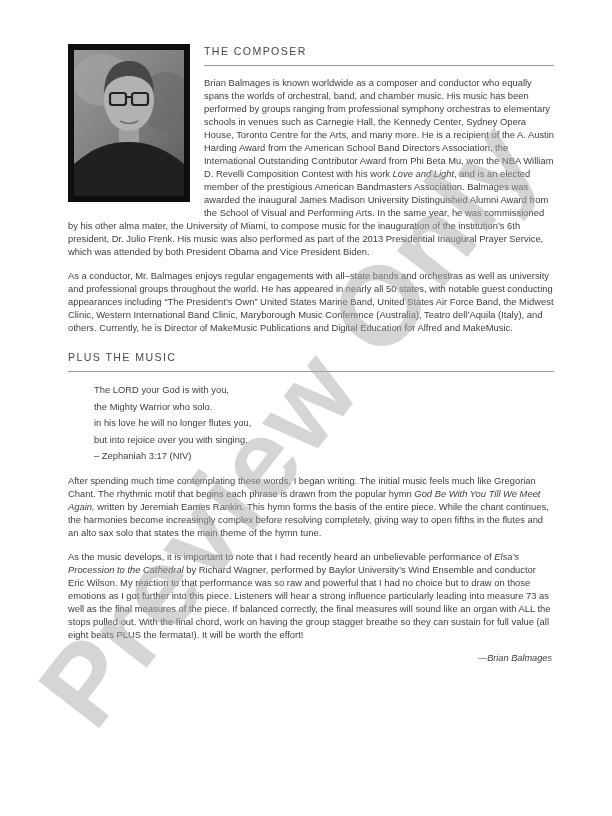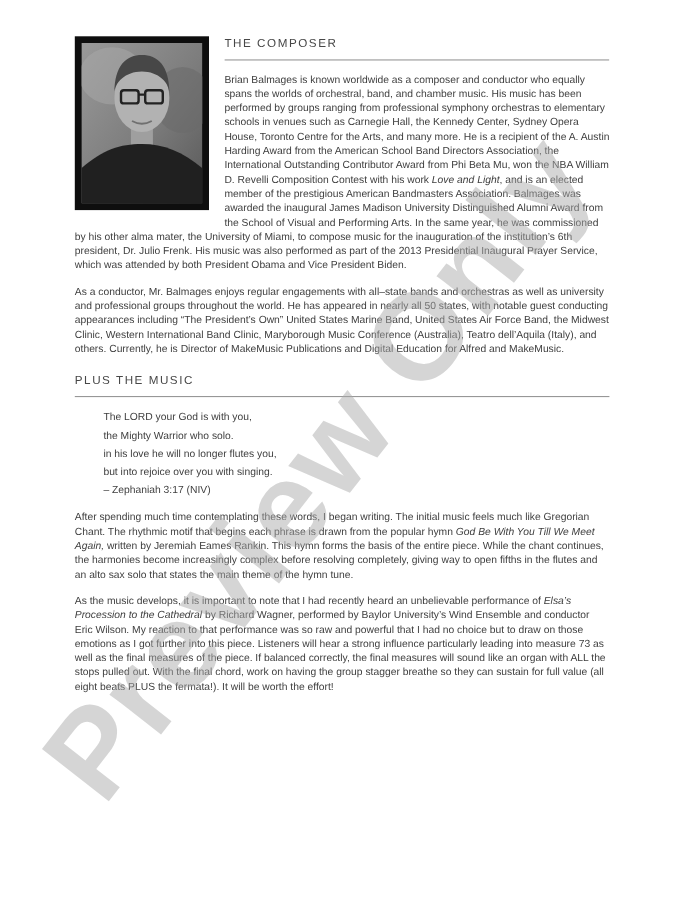--- a/index.html
+++ b/index.html
@@ -2,21 +2,21 @@
 <html><head>
 <meta charset="utf-8">
 <style>
   html,body{margin:0;padding:0;background:#ffffff;}
   body{
     width:612px;height:816px;position:relative;overflow:hidden;
     font-family:"Liberation Sans",sans-serif;color:#3e3e3e;
   }
   .page{
     position:absolute;inset:0;
-    padding:31px 58px 0 68px;
+    padding:42px 58px 0 68px;
     box-sizing:border-box;
     font-size:9.4px;line-height:13px;border-radius:10px;
   }
   .photo-frame{
     float:left;width:122px;height:158px;
     background:#0e0e0e;padding:6px;box-sizing:border-box;
     margin:2px 14px 8px 0;
   }
   .photo-frame svg{display:block;width:110px;height:146px;}
   .sec-head{overflow:hidden;}
@@ -90,17 +90,18 @@
         <div class="quote-line">The LORD your God is with you,</div>
         <div class="quote-line">the Mighty Warrior who solo.</div>
         <div class="quote-line">in his love he will no longer flutes you,</div>
         <div class="quote-line">but into rejoice over you with singing.</div>
         <div class="quote-line">– Zephaniah 3:17 (NIV)</div>
       </div>
 
     <p class="para"><span>After spending much time contemplating these words, I began writing. The initial music feels much like Gregorian Chant. The rhythmic motif that begins each phrase is drawn from the popular hymn </span><span style="font-style: italic;">God Be With You Till We Meet Again,</span><span> written by Jeremiah Eames Rankin. This hymn forms the basis of the entire piece. While the chant continues, the harmonies become increasingly complex before resolving completely, giving way to open fifths in the flutes and an alto sax solo that states the main theme of the hymn tune.</span></p>
     <p class="para"><span>As the music develops, it is important to note that I had recently heard an unbelievable performance of </span><span style="font-style: italic;">Elsa’s Procession to the Cathedral</span><span> by Richard Wagner, performed by Baylor University’s Wind Ensemble and conductor Eric Wilson. My reaction to that performance was so raw and powerful that I had no choice but to draw on those emotions as I got further into this piece. Listeners will hear a strong influence particularly leading into measure 73 as well as the final measures of the piece. If balanced correctly, the final measures will sound like an organ with ALL the stops pulled out. With the final chord, work on having the group stagger breathe so they can sustain for full value (all eight beats PLUS the fermata!). It will be worth the effort!</span></p>
 
+    <div class="signature">—Brian Balmages</div>
   </section>
 
 </div>
 
 <div class="watermark">Preview Only</div>
 
 </body></html>

